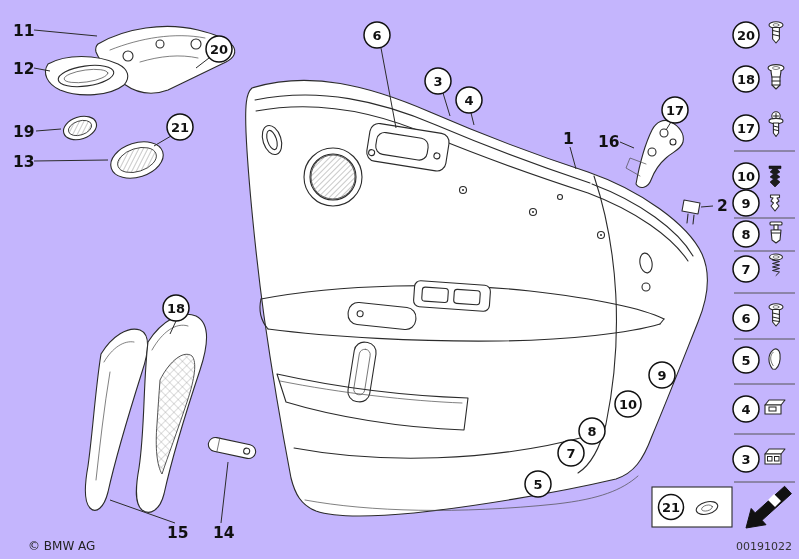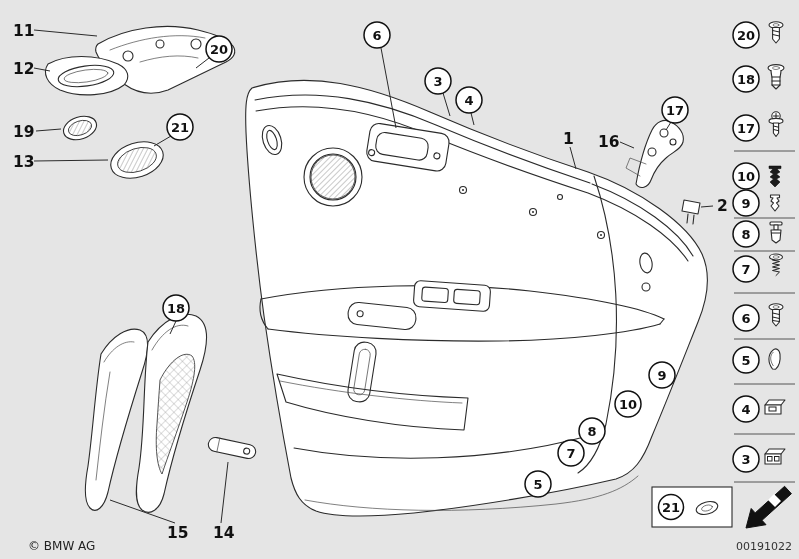--- a/index.html
+++ b/index.html
@@ -1,16 +1,16 @@
 <!DOCTYPE html>
 <html><head>
 <meta charset="utf-8">
 <style>
   html,body{margin:0;padding:0;background:#fff;}
-  .stage{position:relative;width:799px;height:559px;background:#e5e5e5;overflow:hidden;
+  .stage{position:relative;width:799px;height:559px;background:#c4b5fd;overflow:hidden;
          font-family:"DejaVu Sans","Liberation Sans",sans-serif;}
   svg{display:block;}
   .ln{fill:none;stroke:#2b2b2b;stroke-width:1.1;stroke-linecap:round;stroke-linejoin:round;}
   .lnthin{fill:none;stroke:#4a4a4a;stroke-width:0.7;stroke-linecap:round;}
   .lnw{fill:#fff;stroke:#2b2b2b;stroke-width:1.1;stroke-linejoin:round;}
   .lead{stroke:#2b2b2b;stroke-width:1;}
   .callout-circle{fill:#fff;stroke:#111;stroke-width:1.5;}
   .callout-num{font-size:13px;font-weight:700;fill:#111;text-anchor:middle;}
   .plain-num{font-size:15.5px;font-weight:700;fill:#111;}
   .footer-text{font-size:12px;fill:#222;}

